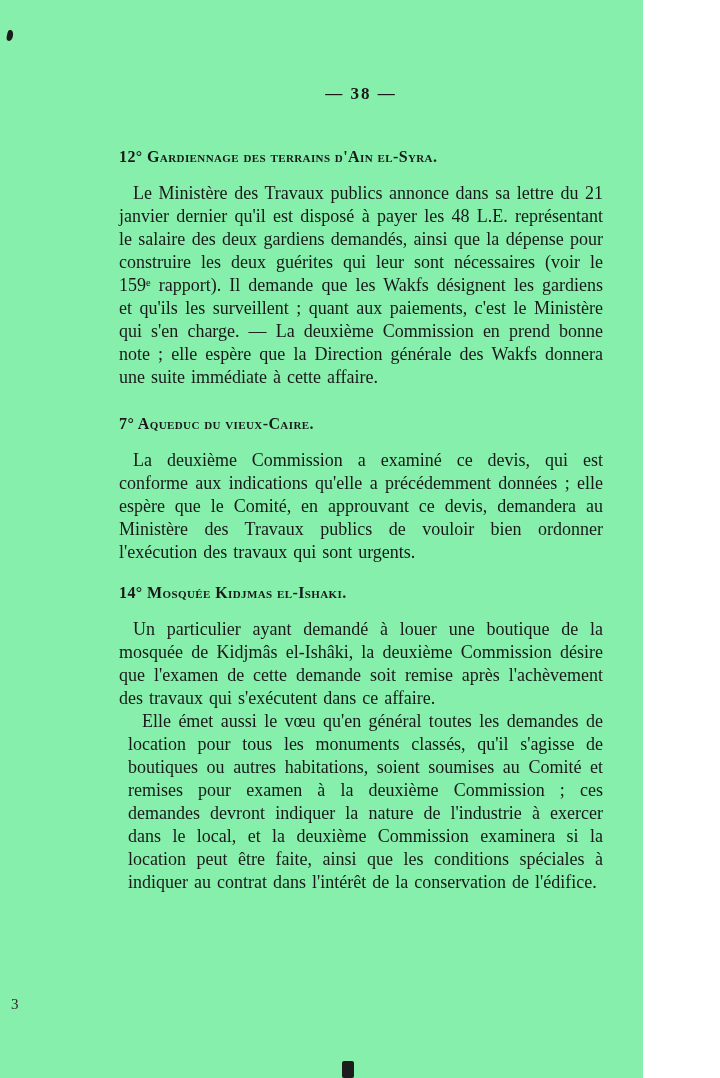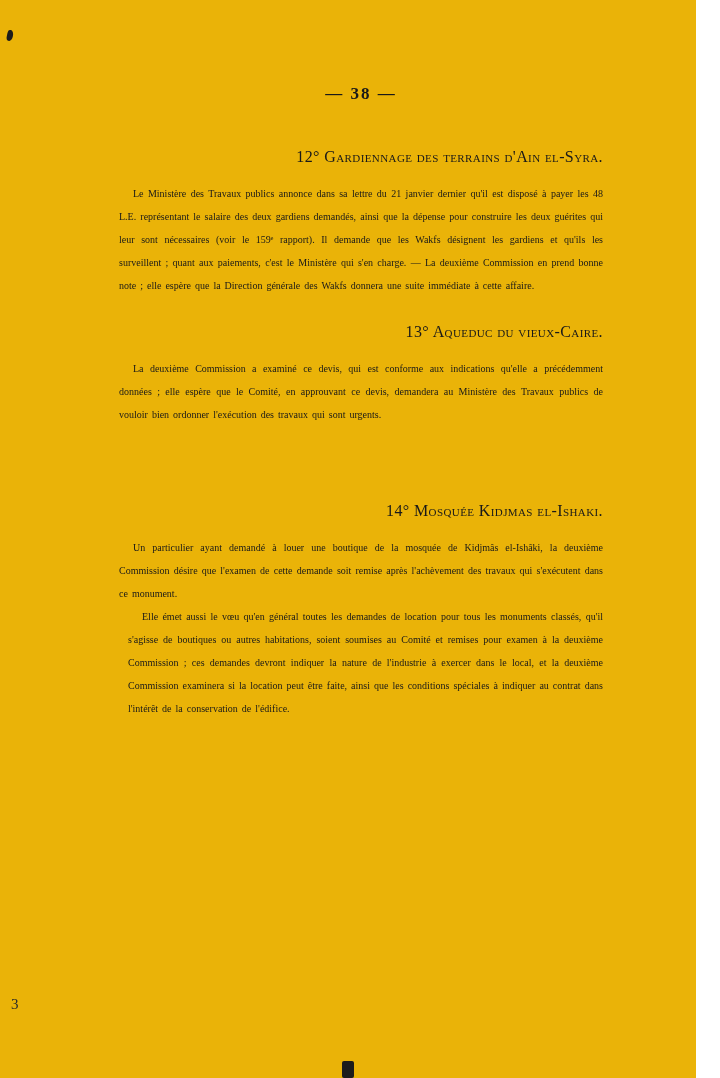--- a/index.html
+++ b/index.html
@@ -2,23 +2,23 @@
 <html><head>
 <meta charset="utf-8">
 <style>
   html, body {
     margin: 0;
     padding: 0;
     background: #ffffff;
   }
   .page {
     position: relative;
-    width: 696px;
+    width: 643px;
     height: 1078px;
-    background: #eab308;
+    background: #86efac;
     overflow: hidden;
     font-family: "Liberation Serif", serif;
     color: #191919;
   }
   .content {
     position: absolute;
     left: 119px;
     top: 84px;
     width: 484px;
   }
@@ -26,34 +26,34 @@
     text-align: center;
     font-size: 17px;
     font-weight: bold;
     letter-spacing: 2px;
     margin: 0 0 44px 0;
   }
   .section {
     margin: 0;
   }
   .section-heading {
-    text-align: right;
-    font-weight: normal;
+    text-align: left;
+    font-weight: bold;
     font-variant: small-caps;
     font-size: 16px;
     letter-spacing: 0.4px;
     margin: 0 0 16px 0;
   }
   .sec-1 .section-heading { margin-top: 0; }
   .sec-2 .section-heading { margin-top: 26px; }
-  .sec-3 .section-heading { margin-top: 76px; }
+  .sec-3 .section-heading { margin-top: 20px; }
   .section p {
     margin: 0;
     text-align: justify;
-    font-size: 10px;
+    font-size: 18px;
     line-height: 23px;
     text-indent: 14px;
     word-spacing: 1.5px;
   }
   .section p + p {
     margin-top: 0px;
     margin-left: 9px;
   }
   
   .artifact {
@@ -87,27 +87,27 @@
   <div class="content">
 
     <div class="page-number">— 38 —</div>
 
     <div class="section sec-1">
       <div class="section-heading">12° Gardiennage des terrains d'Ain el-Syra.</div>
       <p>Le Ministère des Travaux publics annonce dans sa lettre du 21 janvier dernier qu'il est disposé à payer les 48 L.E. représentant le salaire des deux gardiens demandés, ainsi que la dépense pour construire les deux guérites qui leur sont nécessaires (voir le 159ᵉ rapport). Il demande que les Wakfs désignent les gardiens et qu'ils les surveillent ; quant aux paiements, c'est le Ministère qui s'en charge. — La deuxième Commission en prend bonne note ; elle espère que la Direction générale des Wakfs donnera une suite immédiate à cette affaire.</p>
     </div>
 
     <div class="section sec-2">
-      <div class="section-heading">13° Aqueduc du vieux-Caire.</div>
+      <div class="section-heading">7° Aqueduc du vieux-Caire.</div>
       <p>La deuxième Commission a examiné ce devis, qui est conforme aux indications qu'elle a précédemment données ; elle espère que le Comité, en approuvant ce devis, demandera au Ministère des Travaux publics de vouloir bien ordonner l'exécution des travaux qui sont urgents.</p>
     </div>
 
     <div class="section sec-3">
       <div class="section-heading">14° Mosquée Kidjmas el-Ishaki.</div>
-      <p>Un particulier ayant demandé à louer une boutique de la mosquée de Kidjmâs el-Ishâki, la deuxième Commission désire que l'examen de cette demande soit remise après l'achèvement des travaux qui s'exécutent dans ce monument.</p>
+      <p>Un particulier ayant demandé à louer une boutique de la mosquée de Kidjmâs el-Ishâki, la deuxième Commission désire que l'examen de cette demande soit remise après l'achèvement des travaux qui s'exécutent dans ce affaire.</p>
       <p>Elle émet aussi le vœu qu'en général toutes les demandes de location pour tous les monuments classés, qu'il s'agisse de boutiques ou autres habitations, soient soumises au Comité et remises pour examen à la deuxième Commission ; ces demandes devront indiquer la nature de l'industrie à exercer dans le local, et la deuxième Commission examinera si la location peut être faite, ainsi que les conditions spéciales à indiquer au contrat dans l'intérêt de la conservation de l'édifice.</p>
     </div>
 
   </div>
 
   <div class="artifact artifact-top-left"></div>
 
   <div class="artifact-margin-digit">3</div>
 
   <div class="artifact artifact-bottom-bar"></div>

